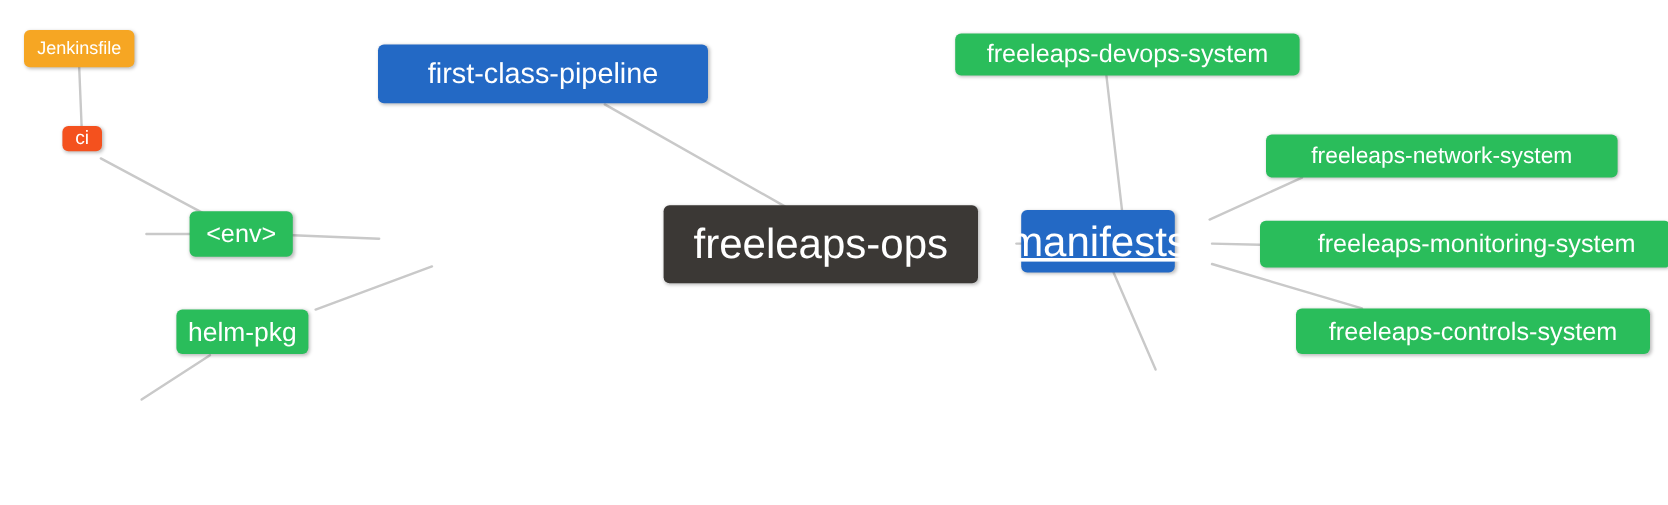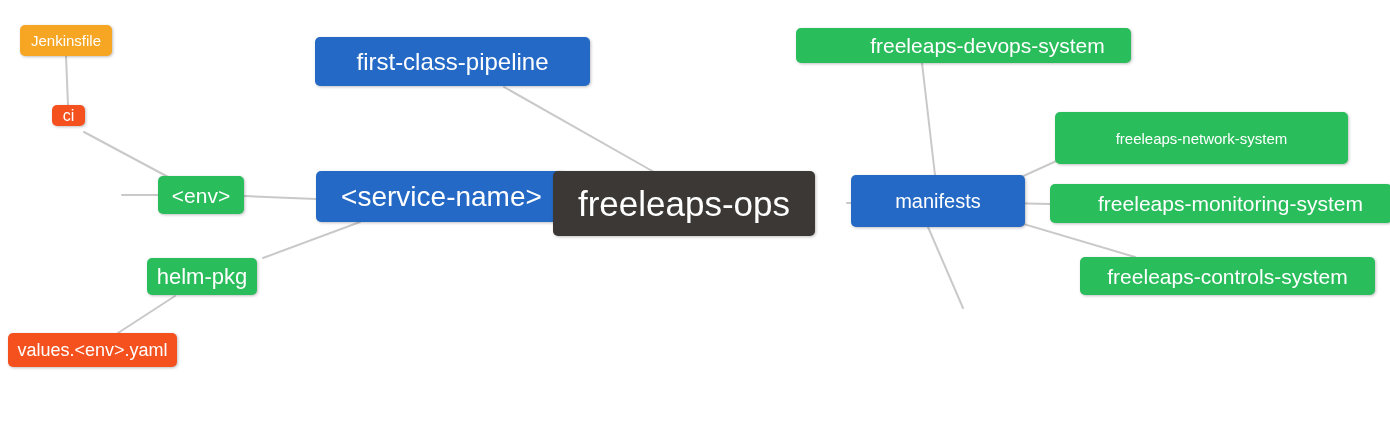--- a/index.html
+++ b/index.html
@@ -23,23 +23,23 @@
     line-height:1;
   }
   
   #n-jenkinsfile{left:20px;top:25px;width:92px;height:31px;font-size:15px;}
   #n-ci{left:52px;top:105px;width:33px;height:21px;font-size:16px;}
   #n-argo-app{left:30px;top:177px;width:92px;height:35px;font-size:19px;}
   #n-env{left:158px;top:176px;width:86px;height:38px;font-size:21px;}
   #n-first-class-pipeline{left:315px;top:37px;width:275px;height:49px;font-size:24px;}
   #n-service-name{left:316px;top:171px;width:251px;height:51px;font-size:28px;}
   #n-freeleaps-ops{left:553px;top:171px;width:262px;height:65px;font-size:35px;}
-  #n-manifests{left:851px;top:175px;width:174px;height:52px;font-size:20px;}
+  #n-manifests{left:851px;top:175px;width:128px;height:52px;font-size:35px;text-decoration:underline;}
   #n-devops{left:796px;top:28px;width:287px;height:35px;font-size:21px;}
-  #n-network{left:1055px;top:112px;width:293px;height:52px;font-size:15px;}
+  #n-network{left:1055px;top:112px;width:293px;height:36px;font-size:19px;}
   #n-monitoring{left:1050px;top:184px;width:323px;height:39px;font-size:21px;}
   #n-controls{left:1080px;top:257px;width:295px;height:38px;font-size:21px;}
   #n-storage{left:815px;top:308px;width:290px;height:37px;font-size:21px;}
   #n-helm-pkg{left:147px;top:258px;width:110px;height:37px;font-size:22px;}
   #n-values-yaml{left:8px;top:333px;width:169px;height:34px;font-size:18px;}
 </style>
 </head>
 <body>
 
 <div id="canvas">
@@ -58,23 +58,21 @@
     <line x1="1008" y1="183" x2="1085" y2="148"></line>
     <line x1="1010" y1="203" x2="1050" y2="204"></line>
     <line x1="1010" y1="220" x2="1135" y2="257"></line>
     <line x1="928" y1="227" x2="963" y2="308"></line>
   </svg>
 
   <div class="node" id="n-jenkinsfile" style="background-color: rgb(246, 166, 35);">Jenkinsfile</div>
   <div class="node" id="n-ci" style="background-color: rgb(244, 81, 30);">ci</div>
   <div class="node" id="n-env" style="background-color: rgb(42, 189, 91); text-align: center;">&lt;env&gt;</div>
   <div class="node" id="n-first-class-pipeline" style="background-color: rgb(35, 105, 197);">first-class-pipeline</div>
-  <div class="node" id="n-service-name" style="background-color: rgb(35, 105, 197);">&lt;service-name&gt;</div>
   <div class="node" id="n-freeleaps-ops" style="background-color: rgb(59, 56, 53);">freeleaps-ops</div>
   <div class="node" id="n-manifests" style="background-color: rgb(35, 105, 197);">manifests</div>
-  <div class="node" id="n-devops" style="background-color: rgb(42, 189, 91); padding-left: 48px;">freeleaps-devops-system</div>
+  <div class="node" id="n-devops" style="background-color: rgb(42, 189, 91);">freeleaps-devops-system</div>
   <div class="node" id="n-network" style="background-color: rgb(42, 189, 91);">freeleaps-network-system</div>
   <div class="node" id="n-monitoring" style="background-color: rgb(42, 189, 91); padding-left: 19px;">freeleaps-monitoring-system</div>
   <div class="node" id="n-controls" style="background-color: rgb(42, 189, 91);">freeleaps-controls-system</div>
   <div class="node" id="n-helm-pkg" style="background-color: rgb(42, 189, 91);">helm-pkg</div>
-  <div class="node" id="n-values-yaml" style="background-color: rgb(244, 81, 30);">values.&lt;env&gt;.yaml</div>
 
 </div>
 
 </body></html>

